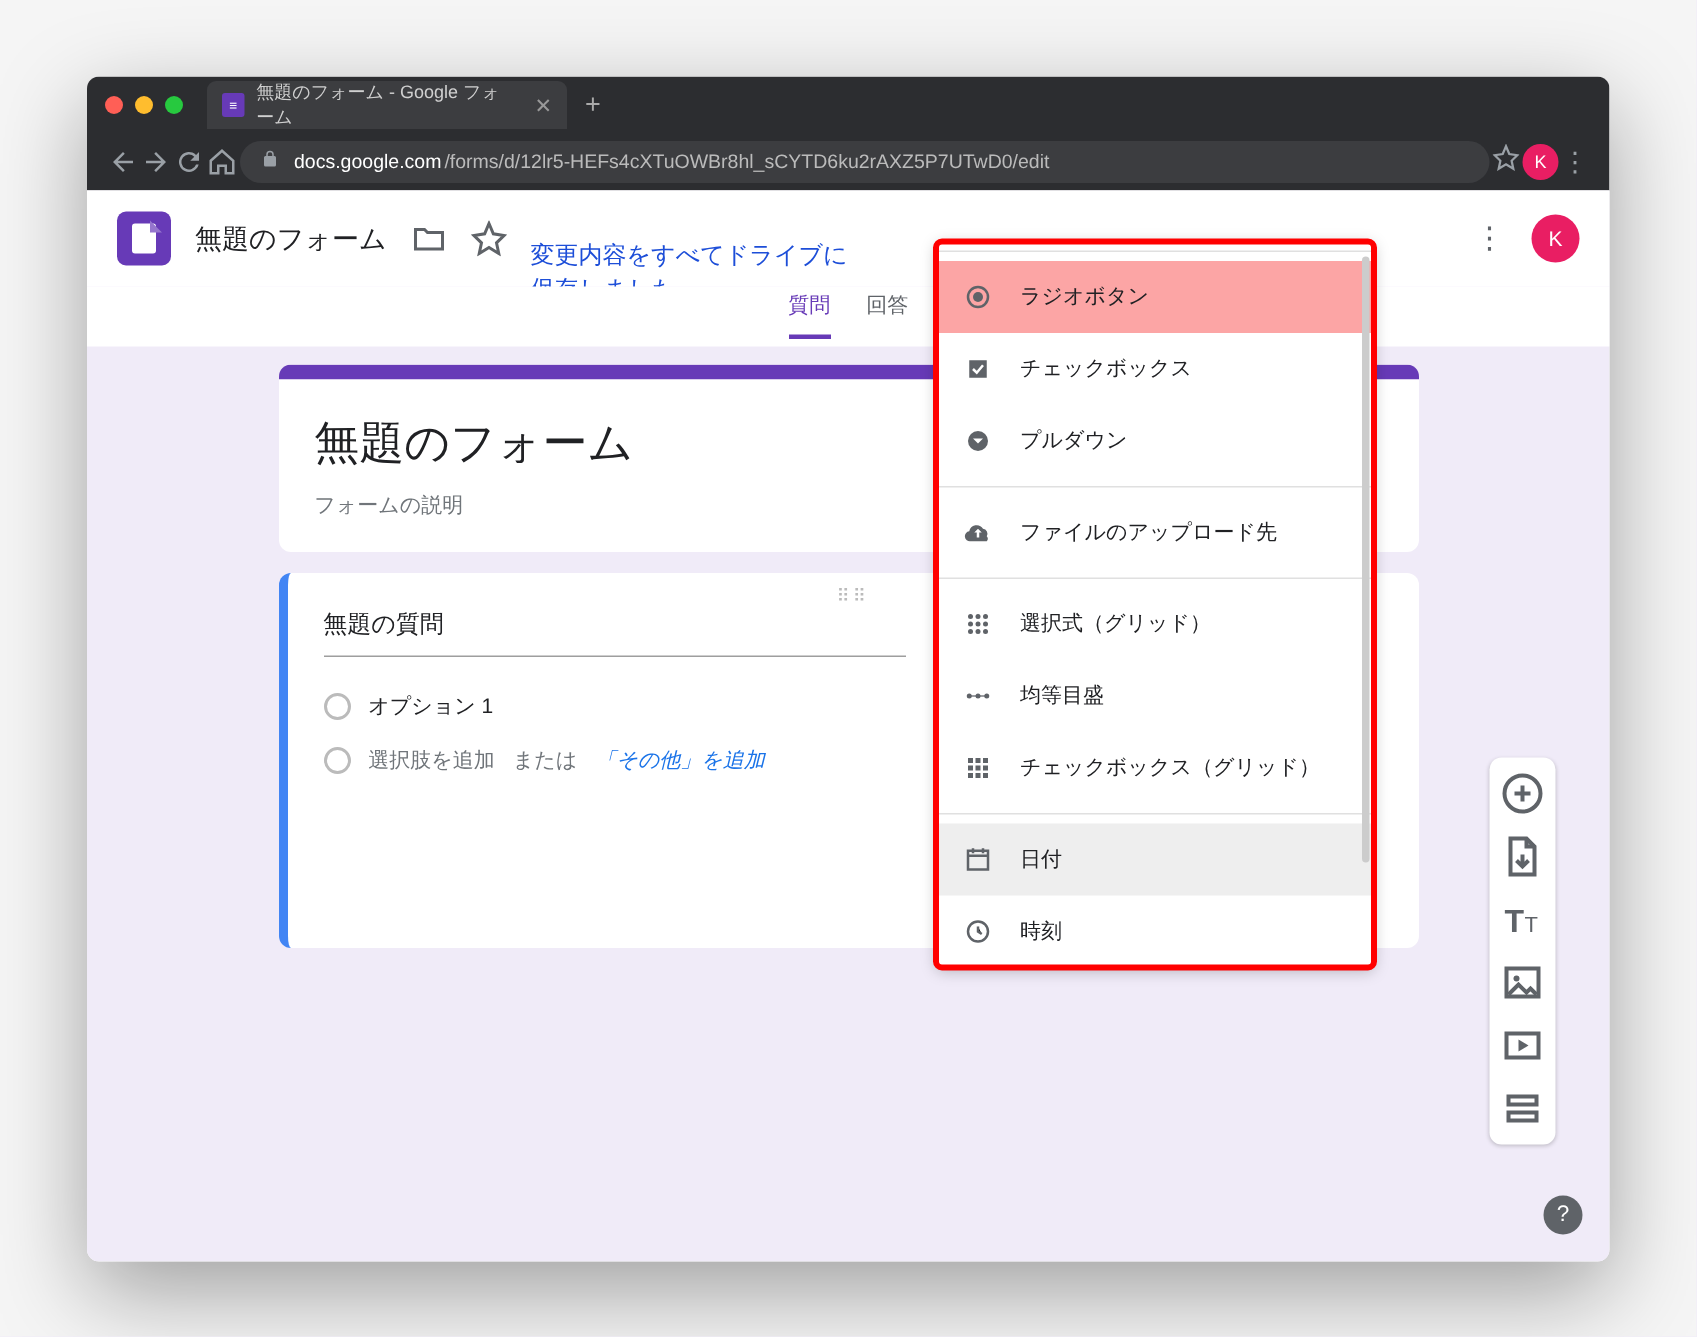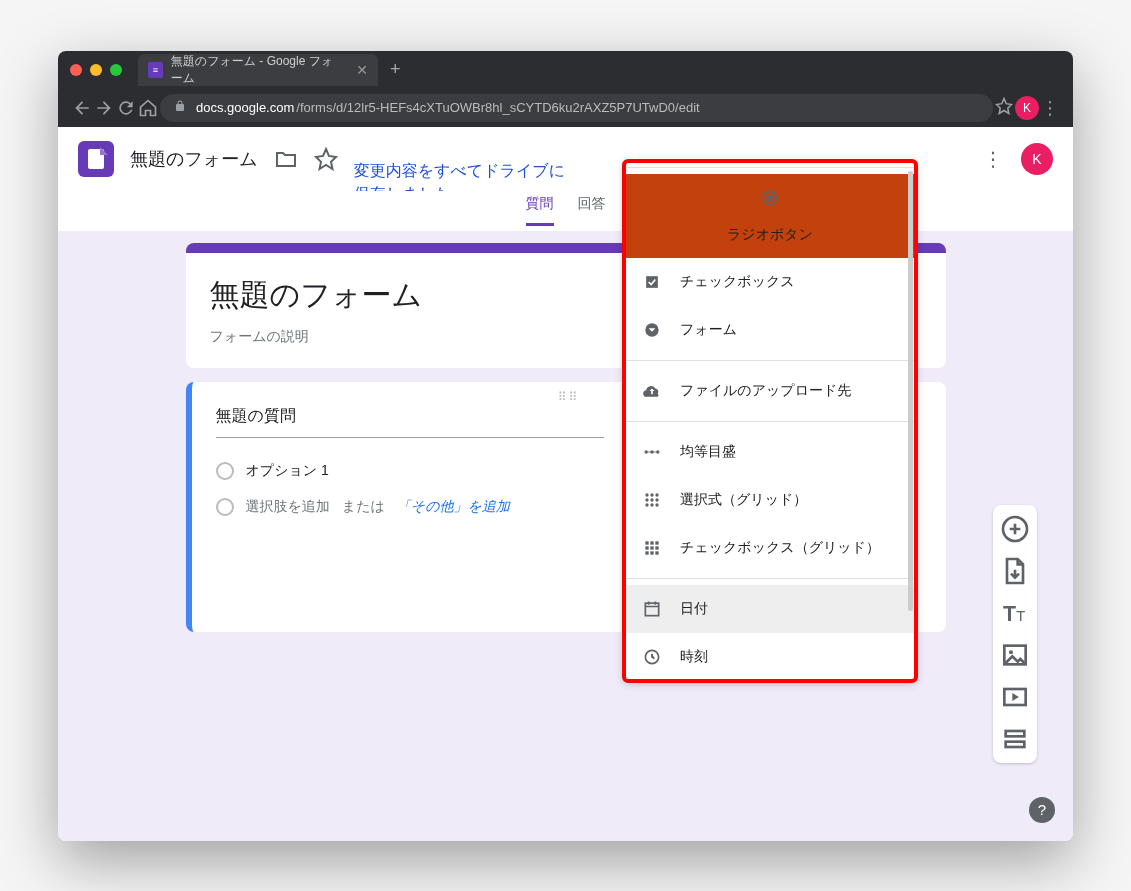--- a/index.html
+++ b/index.html
@@ -58,21 +58,21 @@
 .add-opt-row .link { color: #1a73e8; font-style: italic; }
 
 
 .float-toolbar { position: absolute; right: 36px; top: 274px; background: #fff; border-radius: 8px; box-shadow: 0 1px 3px rgba(0,0,0,0.2); padding: 8px 4px; display: flex; flex-direction: column; gap: 10px; }
 .ft-btn { width: 36px; height: 32px; display: flex; align-items: center; justify-content: center; color: #5f6368; }
 
 
 .dropdown { position: absolute; top: 34px; left: 566px; width: 292px; background: #fff; border-radius: 4px; box-shadow: 0 2px 10px rgba(0,0,0,0.25); z-index: 10; }
 .dropdown.annot { outline: 4px solid #ff0000; outline-offset: -2px; }
 .dd-item { display: flex; align-items: center; gap: 18px; padding: 14px 18px; font-size: 14px; color: #202124; }
-.dd-item.selected { background: #c2410c; flex-direction: column; }
+.dd-item.selected { background: #fca5a5; }
 .dd-item.hovered { background: #eeeeee; }
 .dd-icon { width: 20px; height: 20px; display: flex; align-items: center; justify-content: center; color: #5f6368; }
 .dd-sep { height: 1px; background: #e0e0e0; margin: 6px 0; }
 .dd-scroll { position:absolute; right:3px; top:10px; bottom:70px; width:5px; background:#ccc; border-radius:3px; }
 
 .help-fab { position: absolute; right: 18px; bottom: 18px; width: 26px; height: 26px; border-radius: 50%; background: #5f6368; color: #fff; display: flex; align-items: center; justify-content: center; font-size: 15px; }
 
 svg { width: 100%; height: 100%; }
 </style>
 </head>
@@ -243,62 +243,62 @@
           </span>
         <span>チェックボックス</span>
       </div>
       <div class="dd-item">
         <span class="dd-icon">
             <svg viewBox="0 0 24 24">
               <circle cx="12" cy="12" r="8" fill="currentColor"></circle>
               <path fill="#fff" d="M8 10l4 4 4-4z"></path>
             </svg>
           </span>
-        <span>フォーム</span>
+        <span>プルダウン</span>
       </div>
       <div class="dd-sep"></div>
       <div class="dd-item">
         <span class="dd-icon">
             <svg viewBox="0 0 24 24">
               <path fill="currentColor" d="M19 15a4 4 0 0 0-3-6 6 6 0 0 0-11 2 4 4 0 0 0 1 8h13a3 3 0 0 0 0-4zM12 9l3 3h-2v4h-2v-4H9z"></path>
             </svg>
           </span>
         <span>ファイルのアップロード先</span>
       </div>
       <div class="dd-sep"></div>
-      <div class="dd-item">
-        <span class="dd-icon">
-            <svg viewBox="0 0 24 24">
-              <circle cx="5" cy="12" r="2" fill="currentColor"></circle>
-              <circle cx="12" cy="12" r="2" fill="currentColor"></circle>
-              <circle cx="19" cy="12" r="2" fill="currentColor"></circle>
-              <path stroke="currentColor" d="M5 12h14"></path>
-            </svg>
-          </span>
-        <span>均等目盛</span>
-      </div>
       <div class="dd-item">
         <span class="dd-icon">
             <svg viewBox="0 0 24 24">
               <circle cx="6" cy="6" r="2" fill="currentColor"></circle>
               <circle cx="12" cy="6" r="2" fill="currentColor"></circle>
               <circle cx="18" cy="6" r="2" fill="currentColor"></circle>
               <circle cx="6" cy="12" r="2" fill="currentColor"></circle>
               <circle cx="12" cy="12" r="2" fill="currentColor"></circle>
               <circle cx="18" cy="12" r="2" fill="currentColor"></circle>
               <circle cx="6" cy="18" r="2" fill="currentColor"></circle>
               <circle cx="12" cy="18" r="2" fill="currentColor"></circle>
               <circle cx="18" cy="18" r="2" fill="currentColor"></circle>
             </svg>
           </span>
         <span>選択式（グリッド）</span>
       </div>
       <div class="dd-item">
         <span class="dd-icon">
             <svg viewBox="0 0 24 24">
+              <circle cx="5" cy="12" r="2" fill="currentColor"></circle>
+              <circle cx="12" cy="12" r="2" fill="currentColor"></circle>
+              <circle cx="19" cy="12" r="2" fill="currentColor"></circle>
+              <path stroke="currentColor" d="M5 12h14"></path>
+            </svg>
+          </span>
+        <span>均等目盛</span>
+      </div>
+      <div class="dd-item">
+        <span class="dd-icon">
+            <svg viewBox="0 0 24 24">
               <rect x="4" y="4" width="4" height="4" fill="currentColor"></rect>
               <rect x="10" y="4" width="4" height="4" fill="currentColor"></rect>
               <rect x="16" y="4" width="4" height="4" fill="currentColor"></rect>
               <rect x="4" y="10" width="4" height="4" fill="currentColor"></rect>
               <rect x="10" y="10" width="4" height="4" fill="currentColor"></rect>
               <rect x="16" y="10" width="4" height="4" fill="currentColor"></rect>
               <rect x="4" y="16" width="4" height="4" fill="currentColor"></rect>
               <rect x="10" y="16" width="4" height="4" fill="currentColor"></rect>
               <rect x="16" y="16" width="4" height="4" fill="currentColor"></rect>
             </svg>

